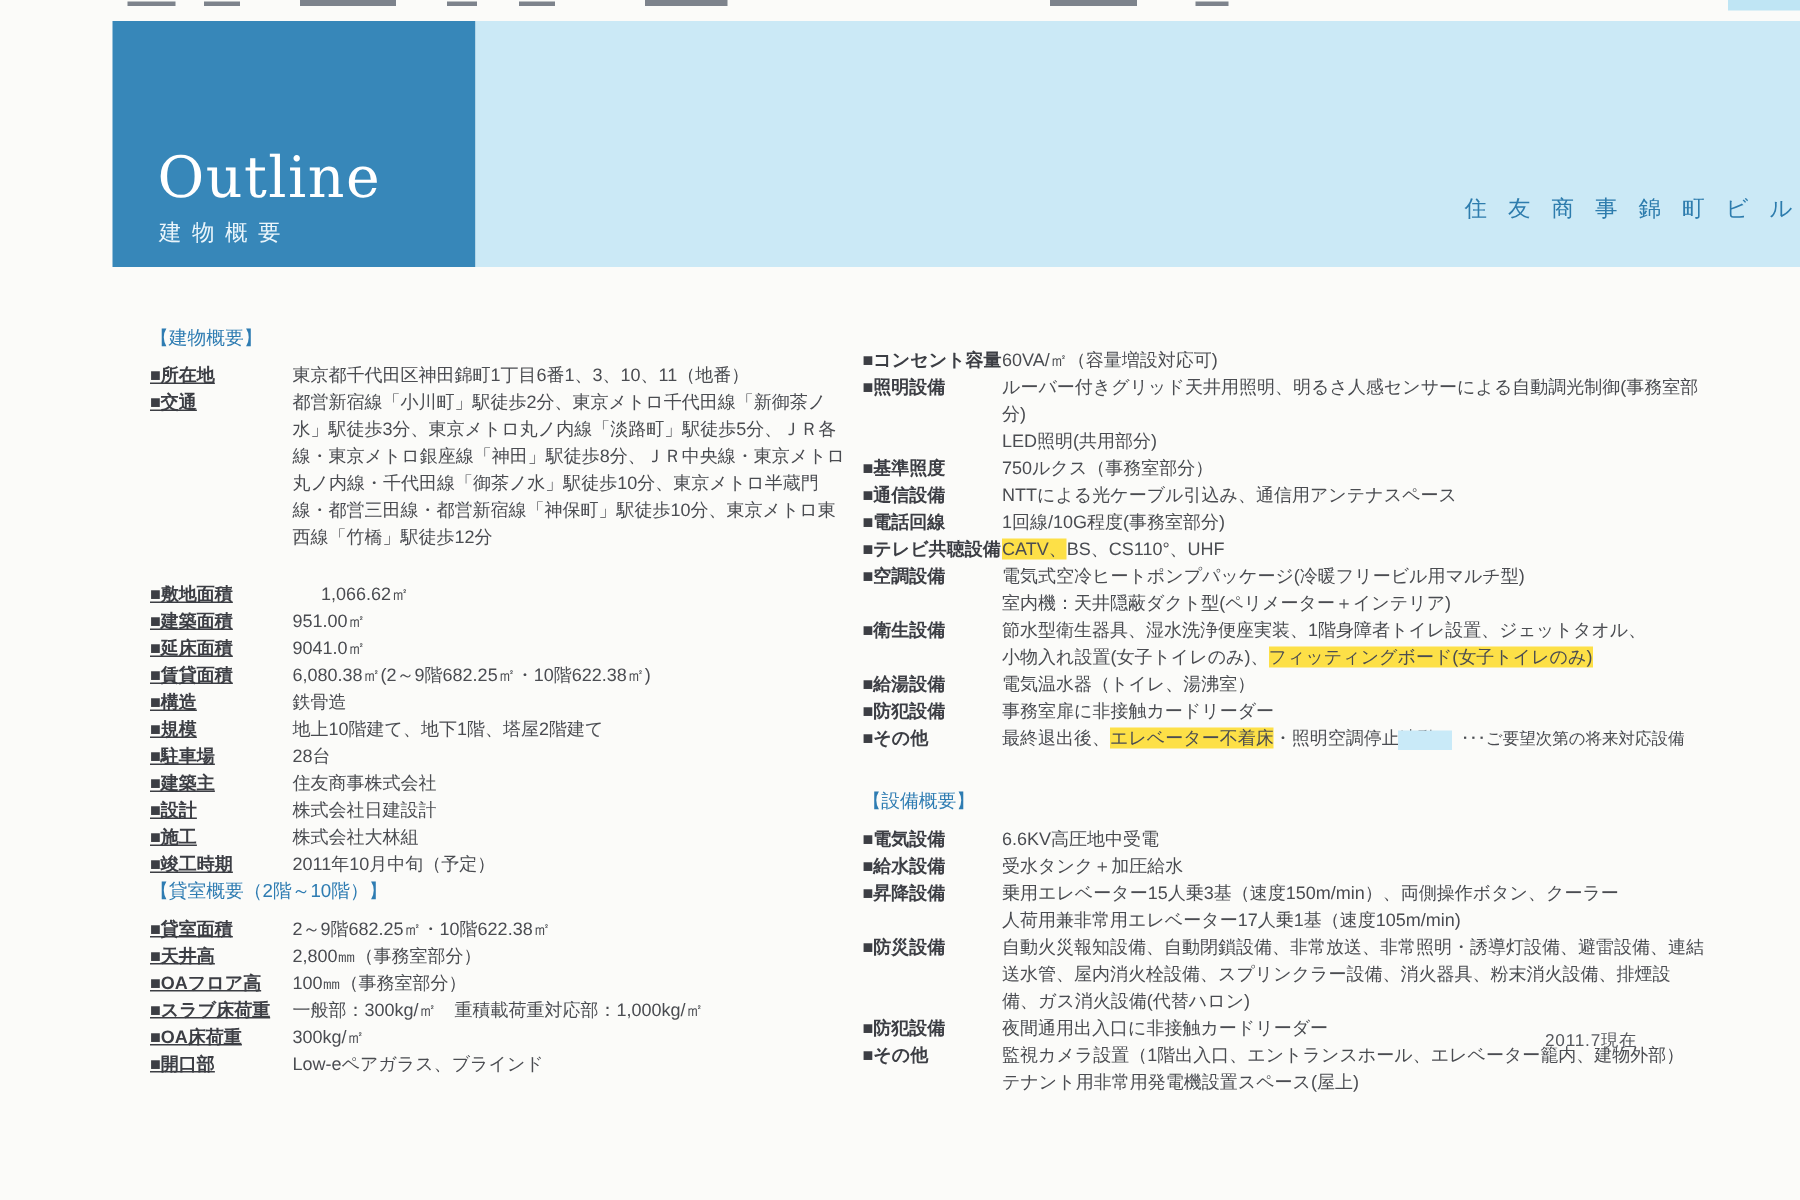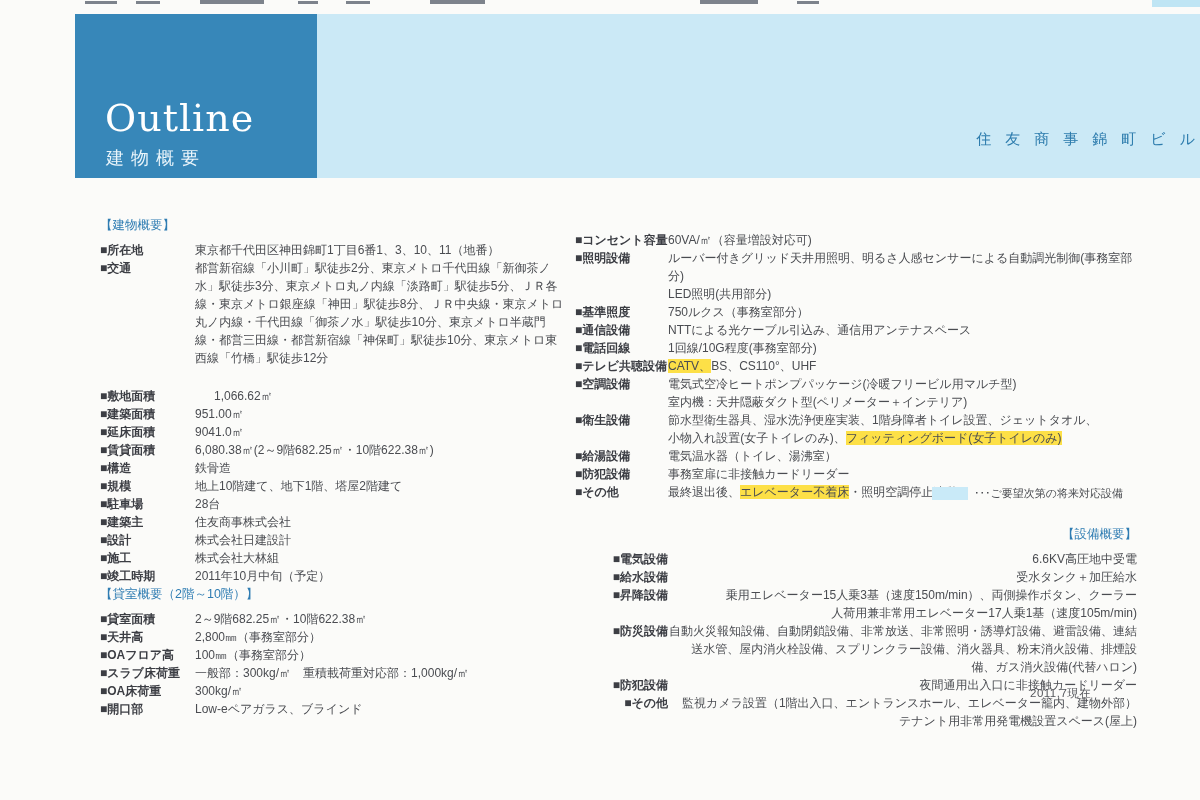--- a/index.html
+++ b/index.html
@@ -22,44 +22,44 @@
     position:absolute;left:242px;top:0;right:0;height:100%;
     background:#cbe9f6;
   }
   .outline-title{
     position:absolute;left:30px;top:82px;
     font-family:"DejaVu Serif","Liberation Serif",serif;
     font-size:38px;font-weight:400;color:#ffffff;letter-spacing:1px;
   }
   .outline-sub{
     position:absolute;left:31px;top:132px;
-    font-size:18px;color:#eaf5fb;letter-spacing:7px;
+    font-size:15px;color:#eaf5fb;letter-spacing:7px;
   }
   .building-name{
     position:absolute;right:42px;top:116px;
     font-size:15px;color:#2d7cad;letter-spacing:14px;white-space:nowrap;
   }
   
   .col{position:absolute;font-size:12px;line-height:18px;color:#4a4c51;}
   .col-left{left:100px;top:216px;width:466px;}
   .col-right{left:575px;top:216px;width:562px;}
   .section-title{
     color:#2e7cb2;font-size:12.5px;font-weight:normal;
     margin:0 0 7px 0;line-height:18px;
   }
   .rows{display:block;}
   .row{display:flex;}
   .row.gap{margin-top:20px;gap:19px;}
   .lbl{flex:none;font-weight:bold;color:#3c3e44;}
-  .col-left .lbl{width:95px;}
+  .col-left .lbl{width:95px;text-decoration:underline;}
   .col-right .lbl{width:93px;}
   .val{flex:1;position:relative;}
   .hl{background:#fde047;}
   .section2{margin-top:0;}
-  .section-equip{margin-top:24px;text-align:right;}
+  .section-equip{margin-top:24px;}
   
   .legend{
     position:absolute;left:264px;top:1px;
     display:flex;align-items:center;white-space:nowrap;
   }
   .legend-swatch{
     width:36px;height:13px;background:#c9eaf8;margin-right:6px;flex:none;
   }
   .legend-text{font-size:11px;color:#4a4c51;}
   

